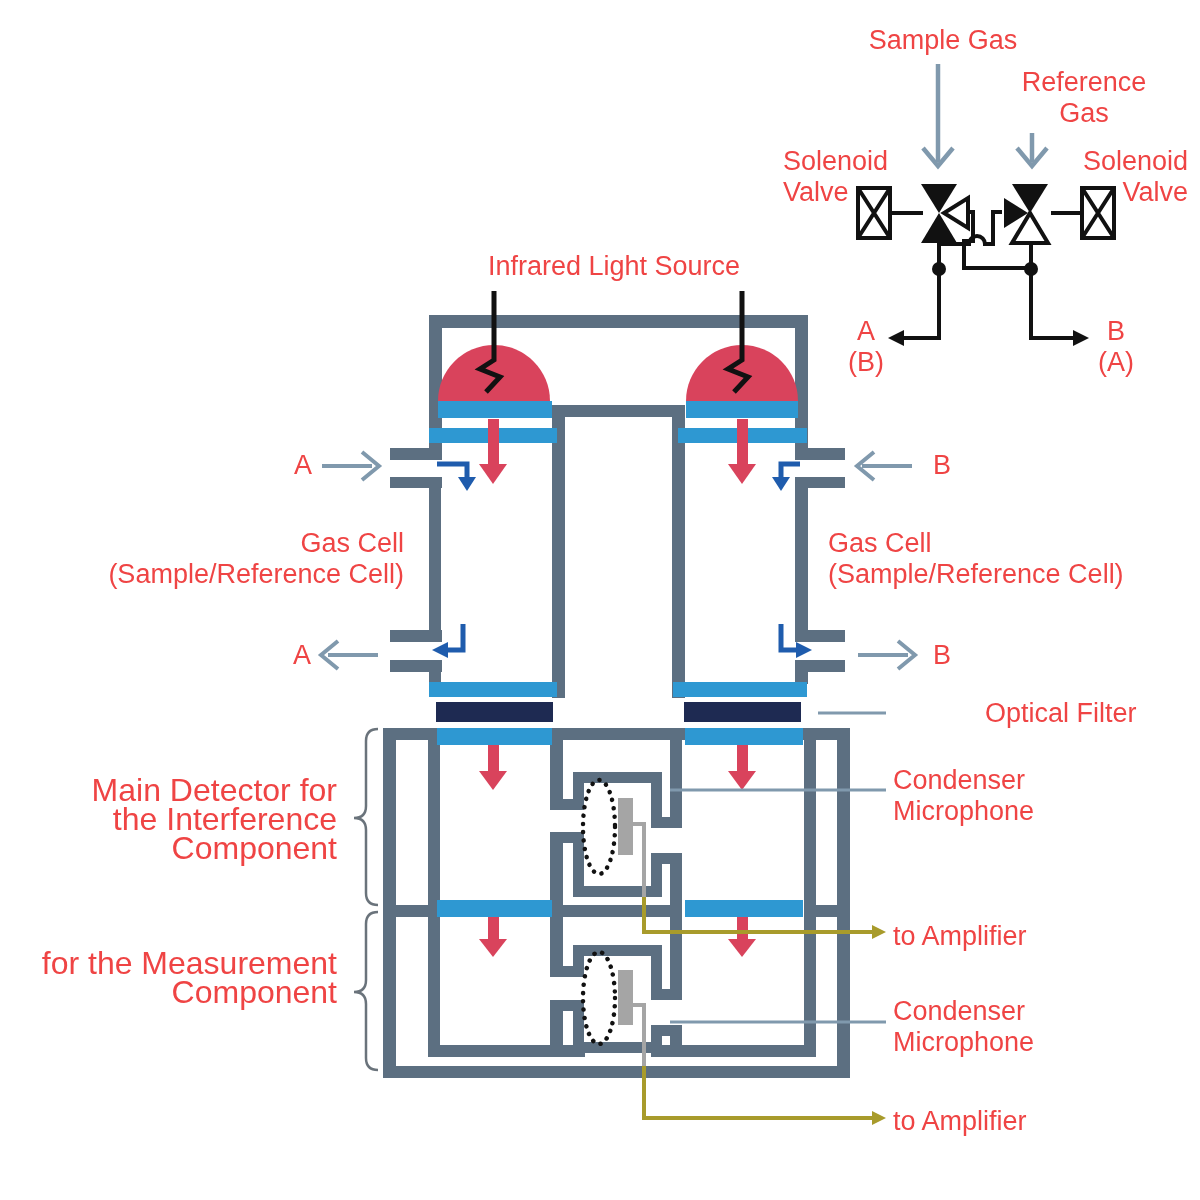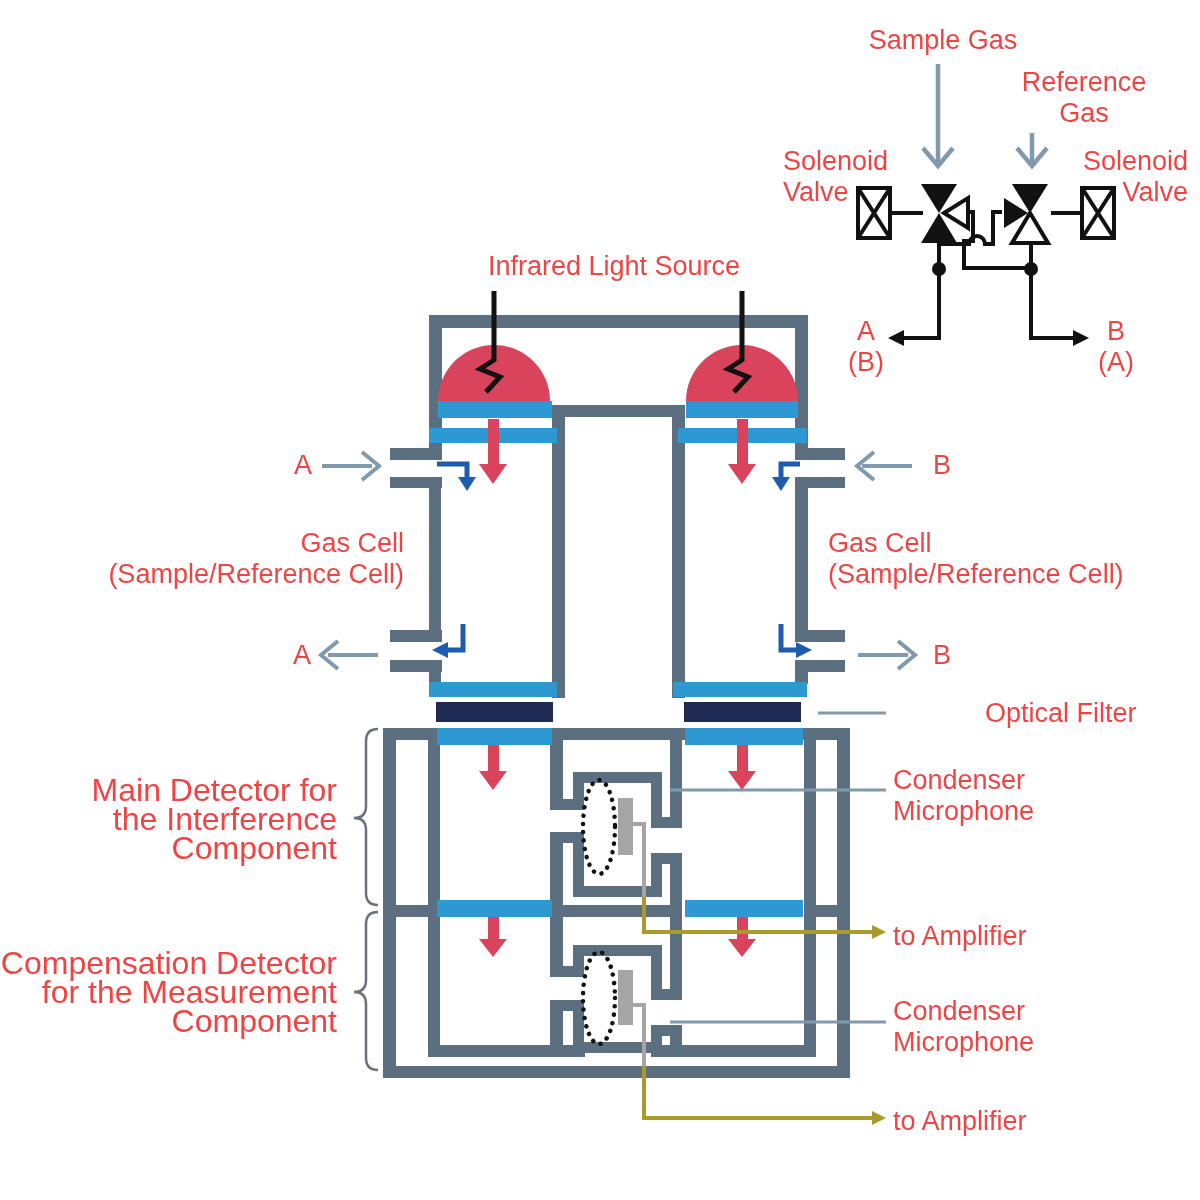--- a/index.html
+++ b/index.html
@@ -295,18 +295,17 @@
 
 <div class="lbl fs27" style="left:893px;top:1106px;">to Amplifier</div>
 
 <div class="lbl fs25 ral" style="right:863px;top:776px;">
   <div>Main Detector for</div>
   <div>the Interference</div>
   <div>Component</div>
 </div>
 
 <div class="lbl fs25 ral" style="right:863px;top:949px;">
-  <div>Compensation Detector</div>
   <div>for the Measurement</div>
   <div>Component</div>
 </div>
 
 </div>
 
 </body></html>

